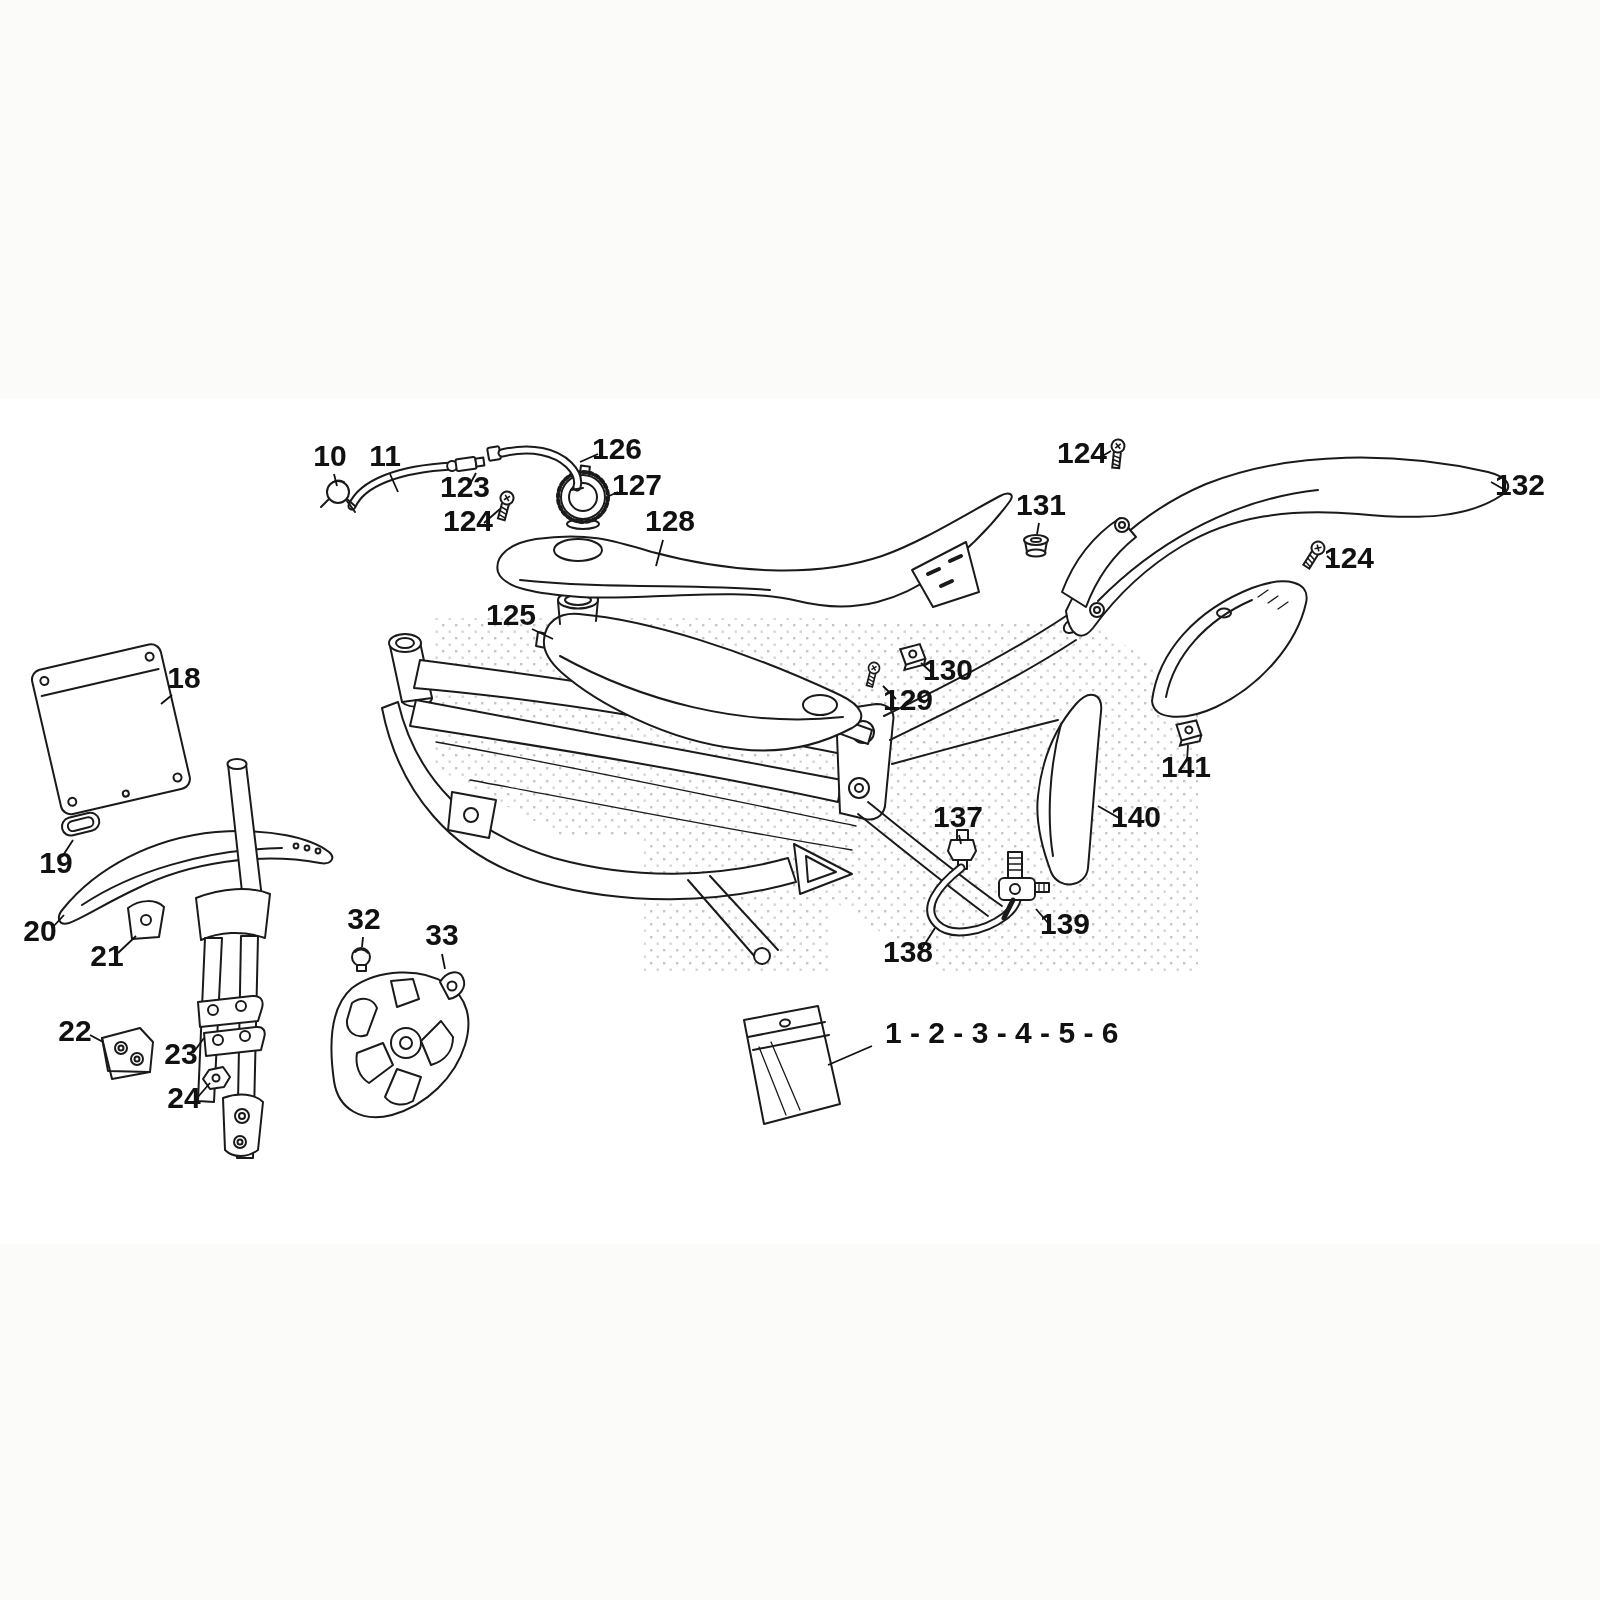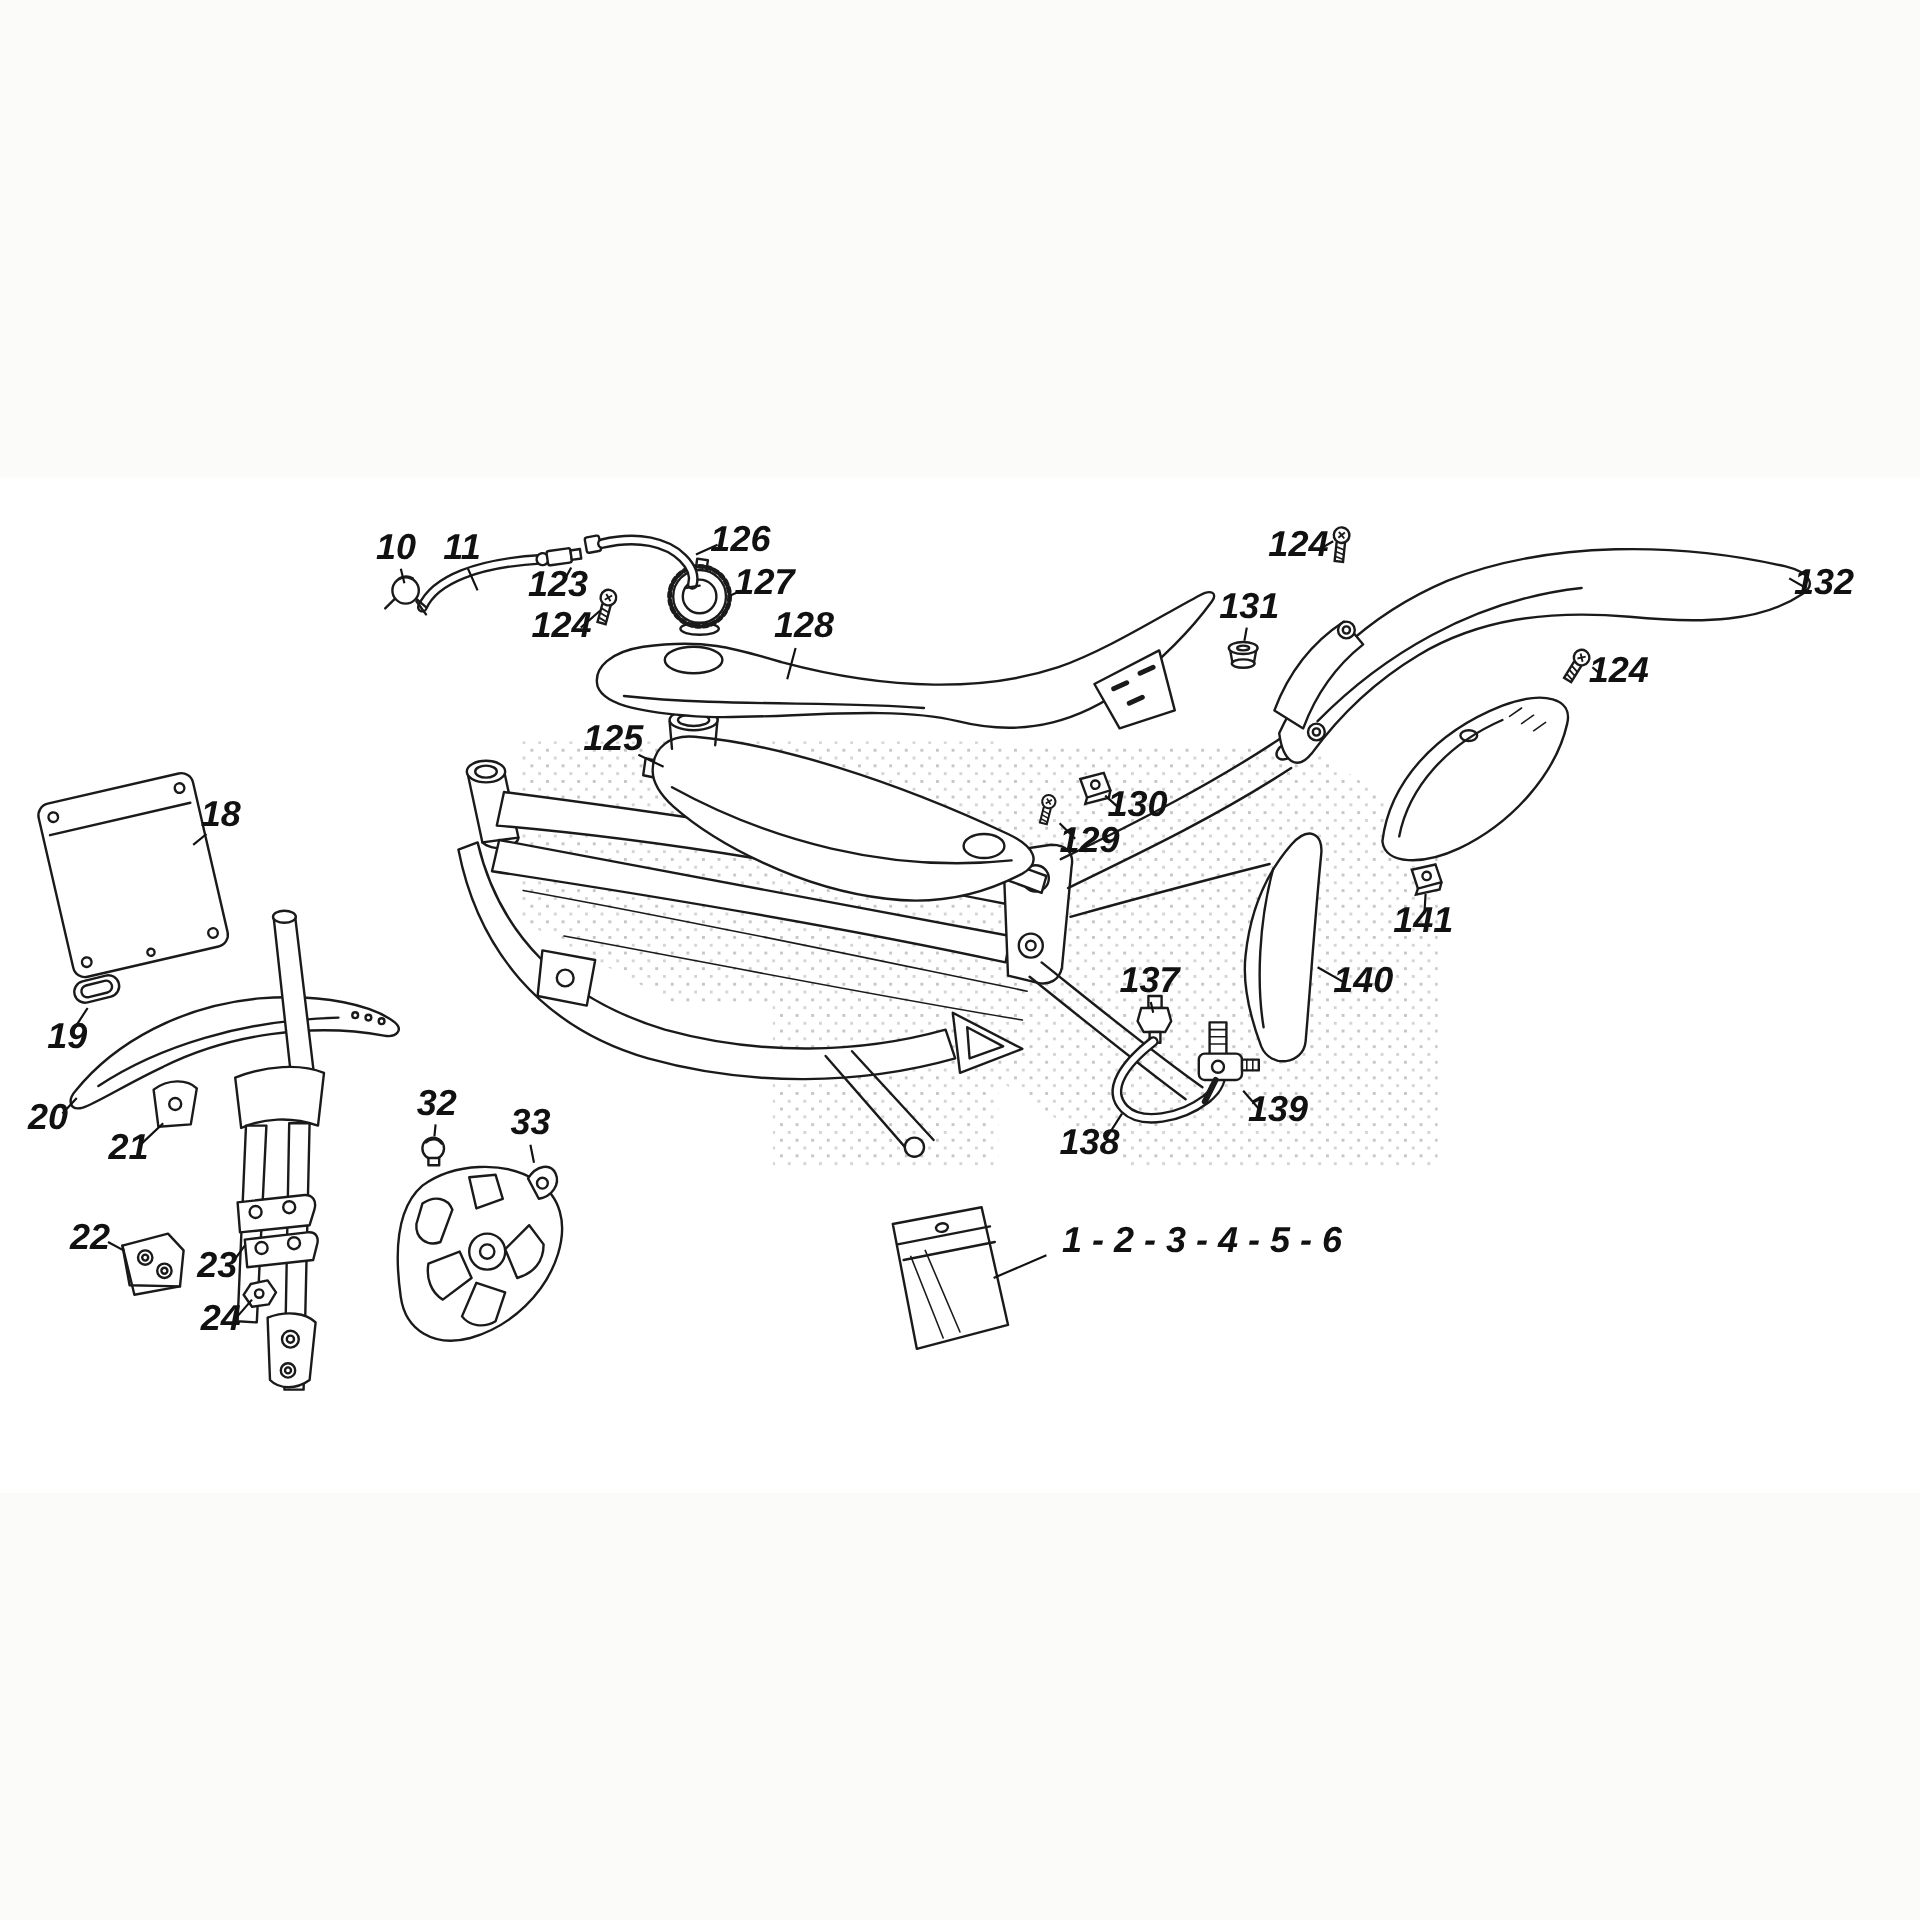--- a/index.html
+++ b/index.html
@@ -1,17 +1,17 @@
 <!DOCTYPE html>
 <html><head>
 <meta charset="utf-8">
 <style>
   html,body{margin:0;padding:0;}
   body{width:1600px;height:1600px;background:#fbfbfa;font-family:"Liberation Sans",sans-serif;overflow:hidden;}
-  .page{position:relative;width:1600px;height:1600px;font-style:italic;}
+  .page{position:relative;width:1600px;height:1600px;}
   .canvas-band{position:absolute;left:0;top:398px;width:1600px;height:846px;background:#ffffff;}
   svg.diagram{position:absolute;left:0;top:0;width:1600px;height:1600px;}
   
   svg .art path, svg .art rect, svg .art circle, svg .art ellipse, svg .art line, svg .art polygon, svg .art polyline{
     stroke:#1a1a1a;stroke-width:2;fill:none;stroke-linecap:round;stroke-linejoin:round;}
   svg .art .solid{fill:#ffffff;}
   svg .art .hairline{stroke-width:1.3;}
   svg .art .slot{stroke-width:4;}
   svg .art .tube-outer{stroke-width:9;}
   svg .art .tube-inner{stroke:#ffffff;stroke-width:5;}

